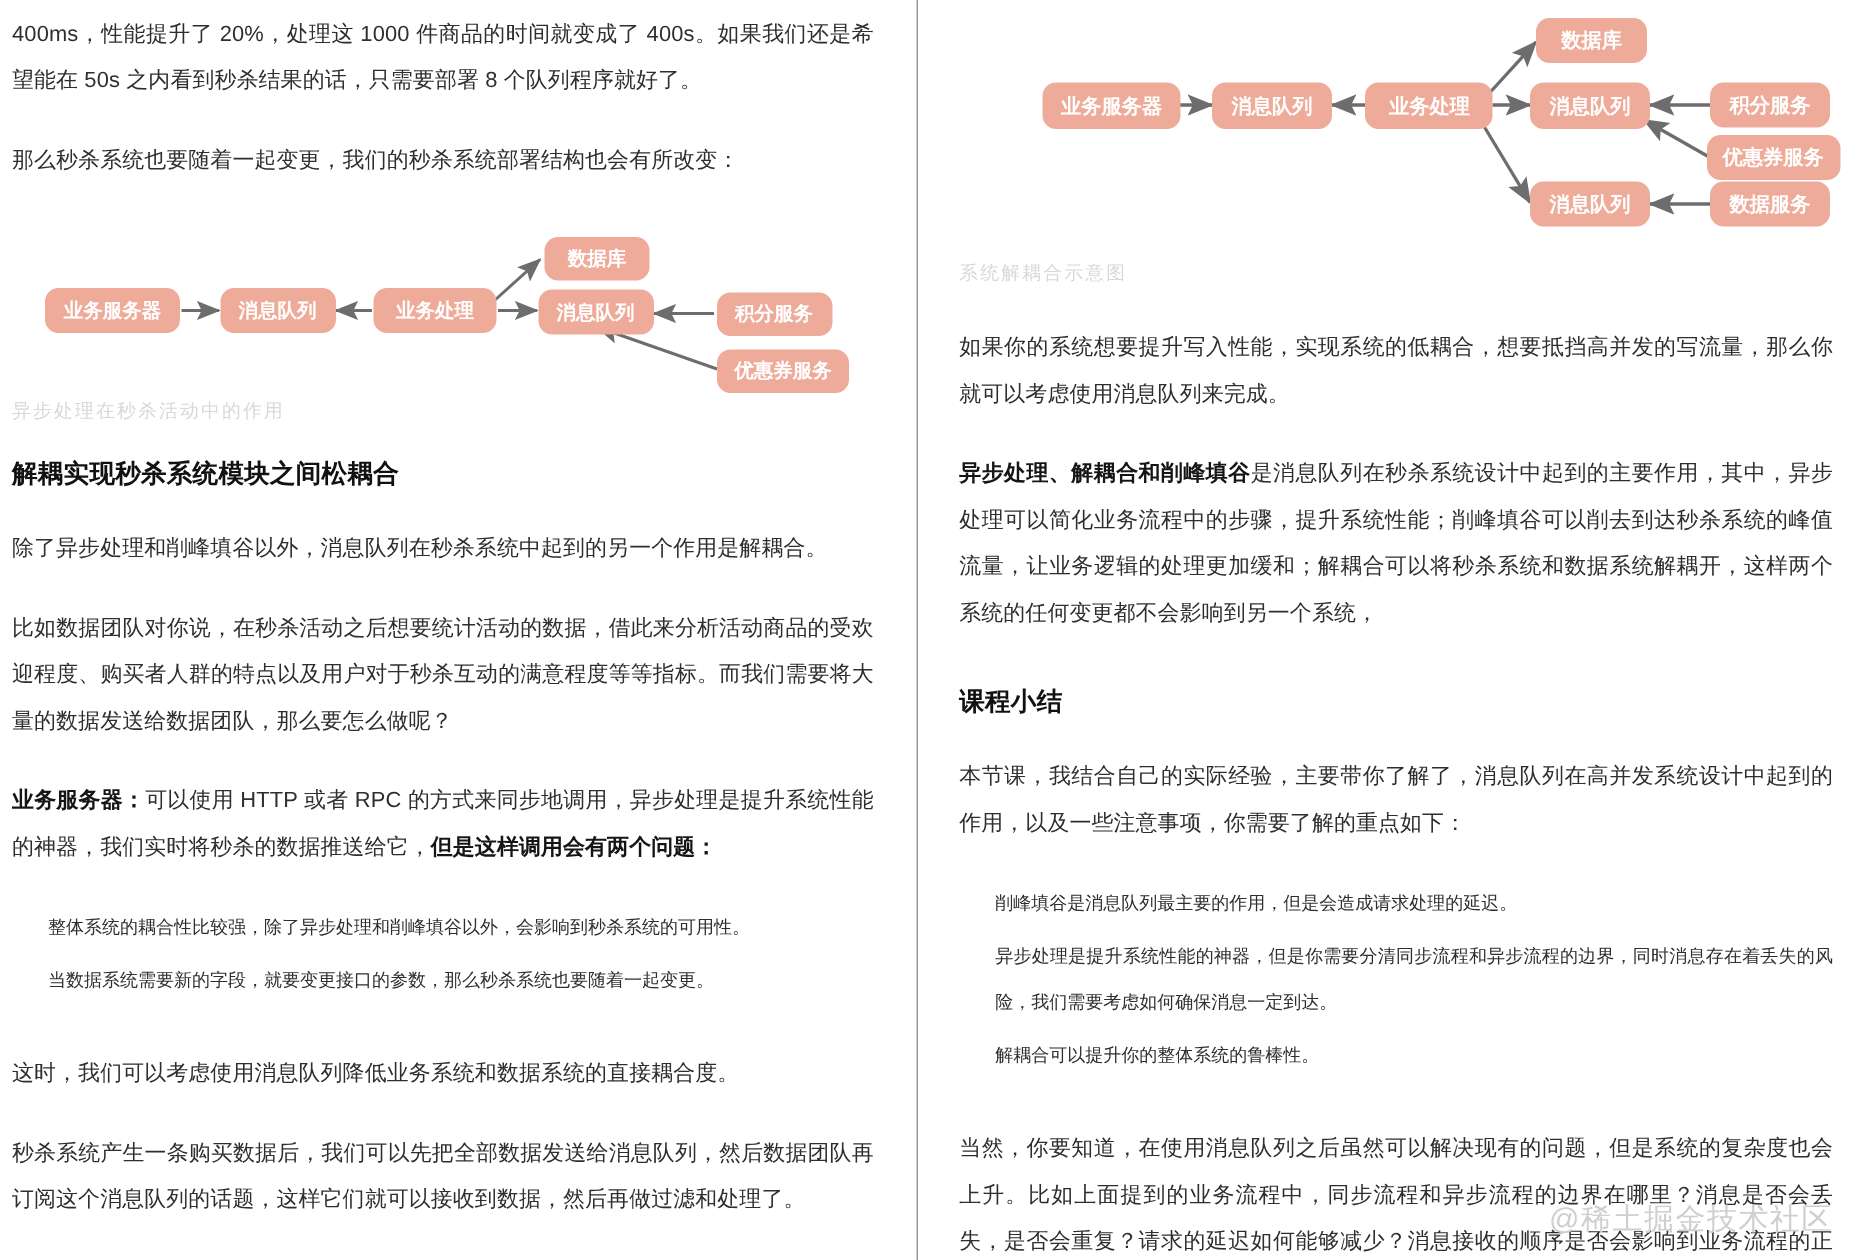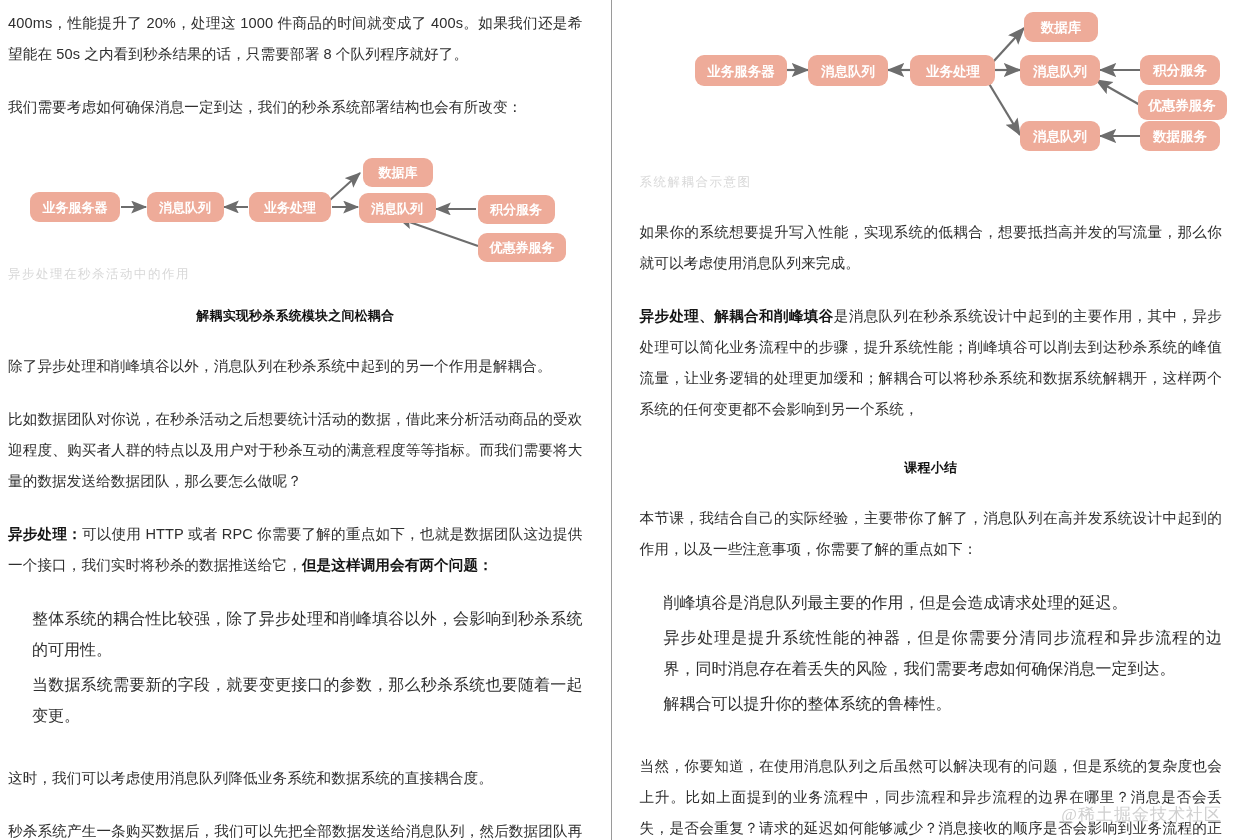--- a/index.html
+++ b/index.html
@@ -40,36 +40,35 @@
   
   p.para {
     font-size: 14.6px;
     line-height: 31px;
     margin: 0 0 22px 0;
     color: #2e2e2e;
     letter-spacing: 0.1px;
     text-align: justify;
   }
   h3.heading {
-    font-size: 13px;
+    font-size: 17px;
     font-weight: bold;
     color: #111111;
     margin: 0 0 22px 0;
     line-height: 26px;
     letter-spacing: 0.2px;
-    text-align: center;
   }
   .b { font-weight: bold; color: #151515; }
   ul.bullets {
     list-style: none;
     margin: 0 0 18px 0;
     padding: 0 0 0 24px;
   }
   ul.bullets li {
-    font-size: 16px;
+    font-size: 12px;
     line-height: 31px;
     margin: 0 0 4px 0;
     color: #2e2e2e;
     text-align: justify;
   }
   .spacer-8  { height: 8px; }
   .spacer-14 { height: 14px; }
   .spacer-20 { height: 20px; }
   .spacer-26 { height: 26px; }
 
@@ -89,37 +88,37 @@
     font-weight: bold;
     text-anchor: middle;
     dominant-baseline: central;
   }
 
   .watermark {
     position: absolute;
     right: 18px;
     bottom: 14px;
     color: #cfcfcf;
-    font-size: 17px;
+    font-size: 20px;
     letter-spacing: 1px;
-    font-family: Liberation Serif, serif;
+    font-family: Liberation Sans, sans-serif;
   }
 </style>
 </head>
 <body>
 
 <div class="page">
 
   <div class="column col-left">
 
     <div class="spacer-8"></div>
 
     <p class="para">400ms，性能提升了 20%，处理这 1000 件商品的时间就变成了 400s。如果我们还是希望能在 50s 之内看到秒杀结果的话，只需要部署 8 个队列程序就好了。</p>
 
-    <p class="para">我们需要考虑如何确保消息一定到达，我们的秒杀系统部署结构也会有所改变：</p>
+    <p class="para">那么秒杀系统也要随着一起变更，我们的秒杀系统部署结构也会有所改变：</p>
 
     <figure class="figure">
       <svg width="580" height="125" viewBox="0 0 580 125">
         <defs>
           <marker id="ahL" markerWidth="9" markerHeight="9" refX="7.4" refY="3.2" orient="auto" markerUnits="strokeWidth">
             <path d="M0,0 L8,3.2 L0,6.4 L1.6,3.2 z" fill="#6d6d6d"></path>
           </marker>
         </defs>
 
         <g stroke="#6d6d6d" stroke-width="2" fill="none" marker-end="url(#ahL)">
@@ -166,21 +165,21 @@
     </figure>
 
     <div class="spacer-20"></div>
 
     <h3 class="heading">解耦实现秒杀系统模块之间松耦合</h3>
 
     <p class="para">除了异步处理和削峰填谷以外，消息队列在秒杀系统中起到的另一个作用是解耦合。</p>
 
     <p class="para">比如数据团队对你说，在秒杀活动之后想要统计活动的数据，借此来分析活动商品的受欢迎程度、购买者人群的特点以及用户对于秒杀互动的满意程度等等指标。而我们需要将大量的数据发送给数据团队，那么要怎么做呢？</p>
 
-    <p class="para"><span class="b">异步处理：</span><span>可以使用 HTTP 或者 RPC 你需要了解的重点如下，也就是数据团队这边提供一个接口，我们实时将秒杀的数据推送给它，</span><span class="b">但是这样调用会有两个问题：</span></p>
+    <p class="para"><span class="b">业务服务器：</span><span>可以使用 HTTP 或者 RPC 的方式来同步地调用，异步处理是提升系统性能的神器，我们实时将秒杀的数据推送给它，</span><span class="b">但是这样调用会有两个问题：</span></p>
 
     <ul class="bullets">
       <li>整体系统的耦合性比较强，除了异步处理和削峰填谷以外，会影响到秒杀系统的可用性。</li>
       <li>当数据系统需要新的字段，就要变更接口的参数，那么秒杀系统也要随着一起变更。</li>
     </ul>
 
     <div class="spacer-14"></div>
 
     <p class="para">这时，我们可以考虑使用消息队列降低业务系统和数据系统的直接耦合度。</p>
 

